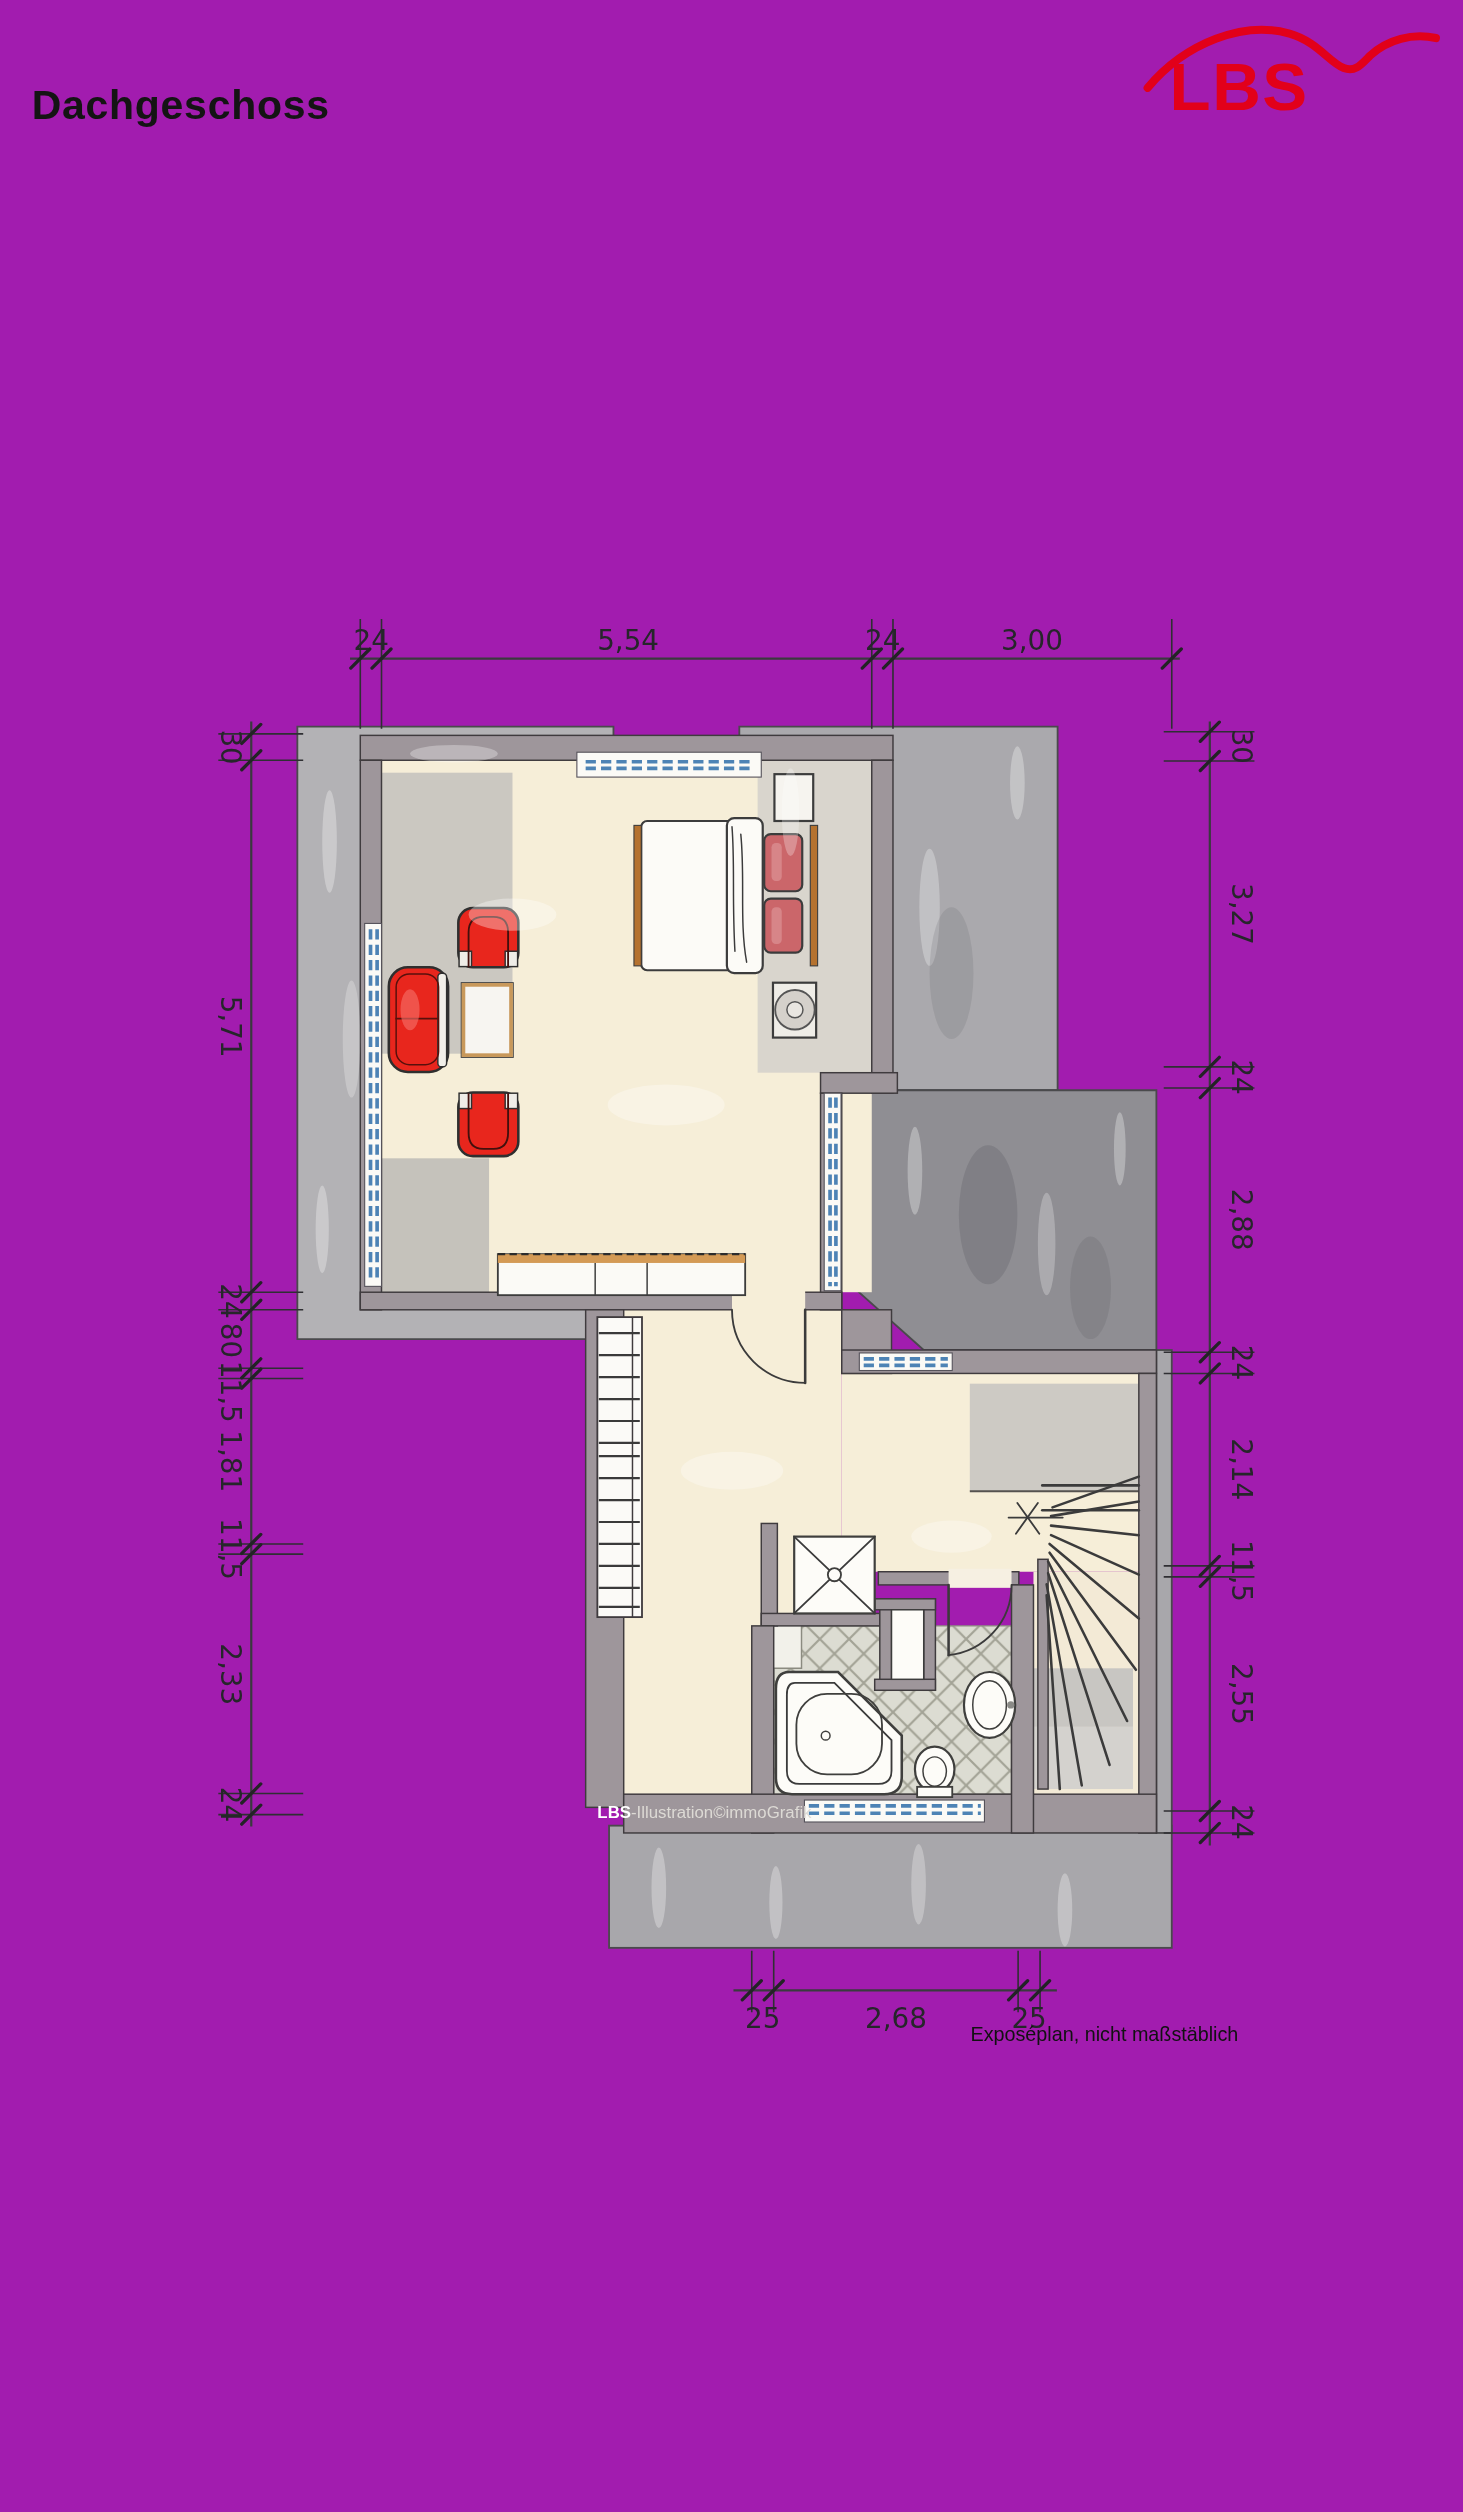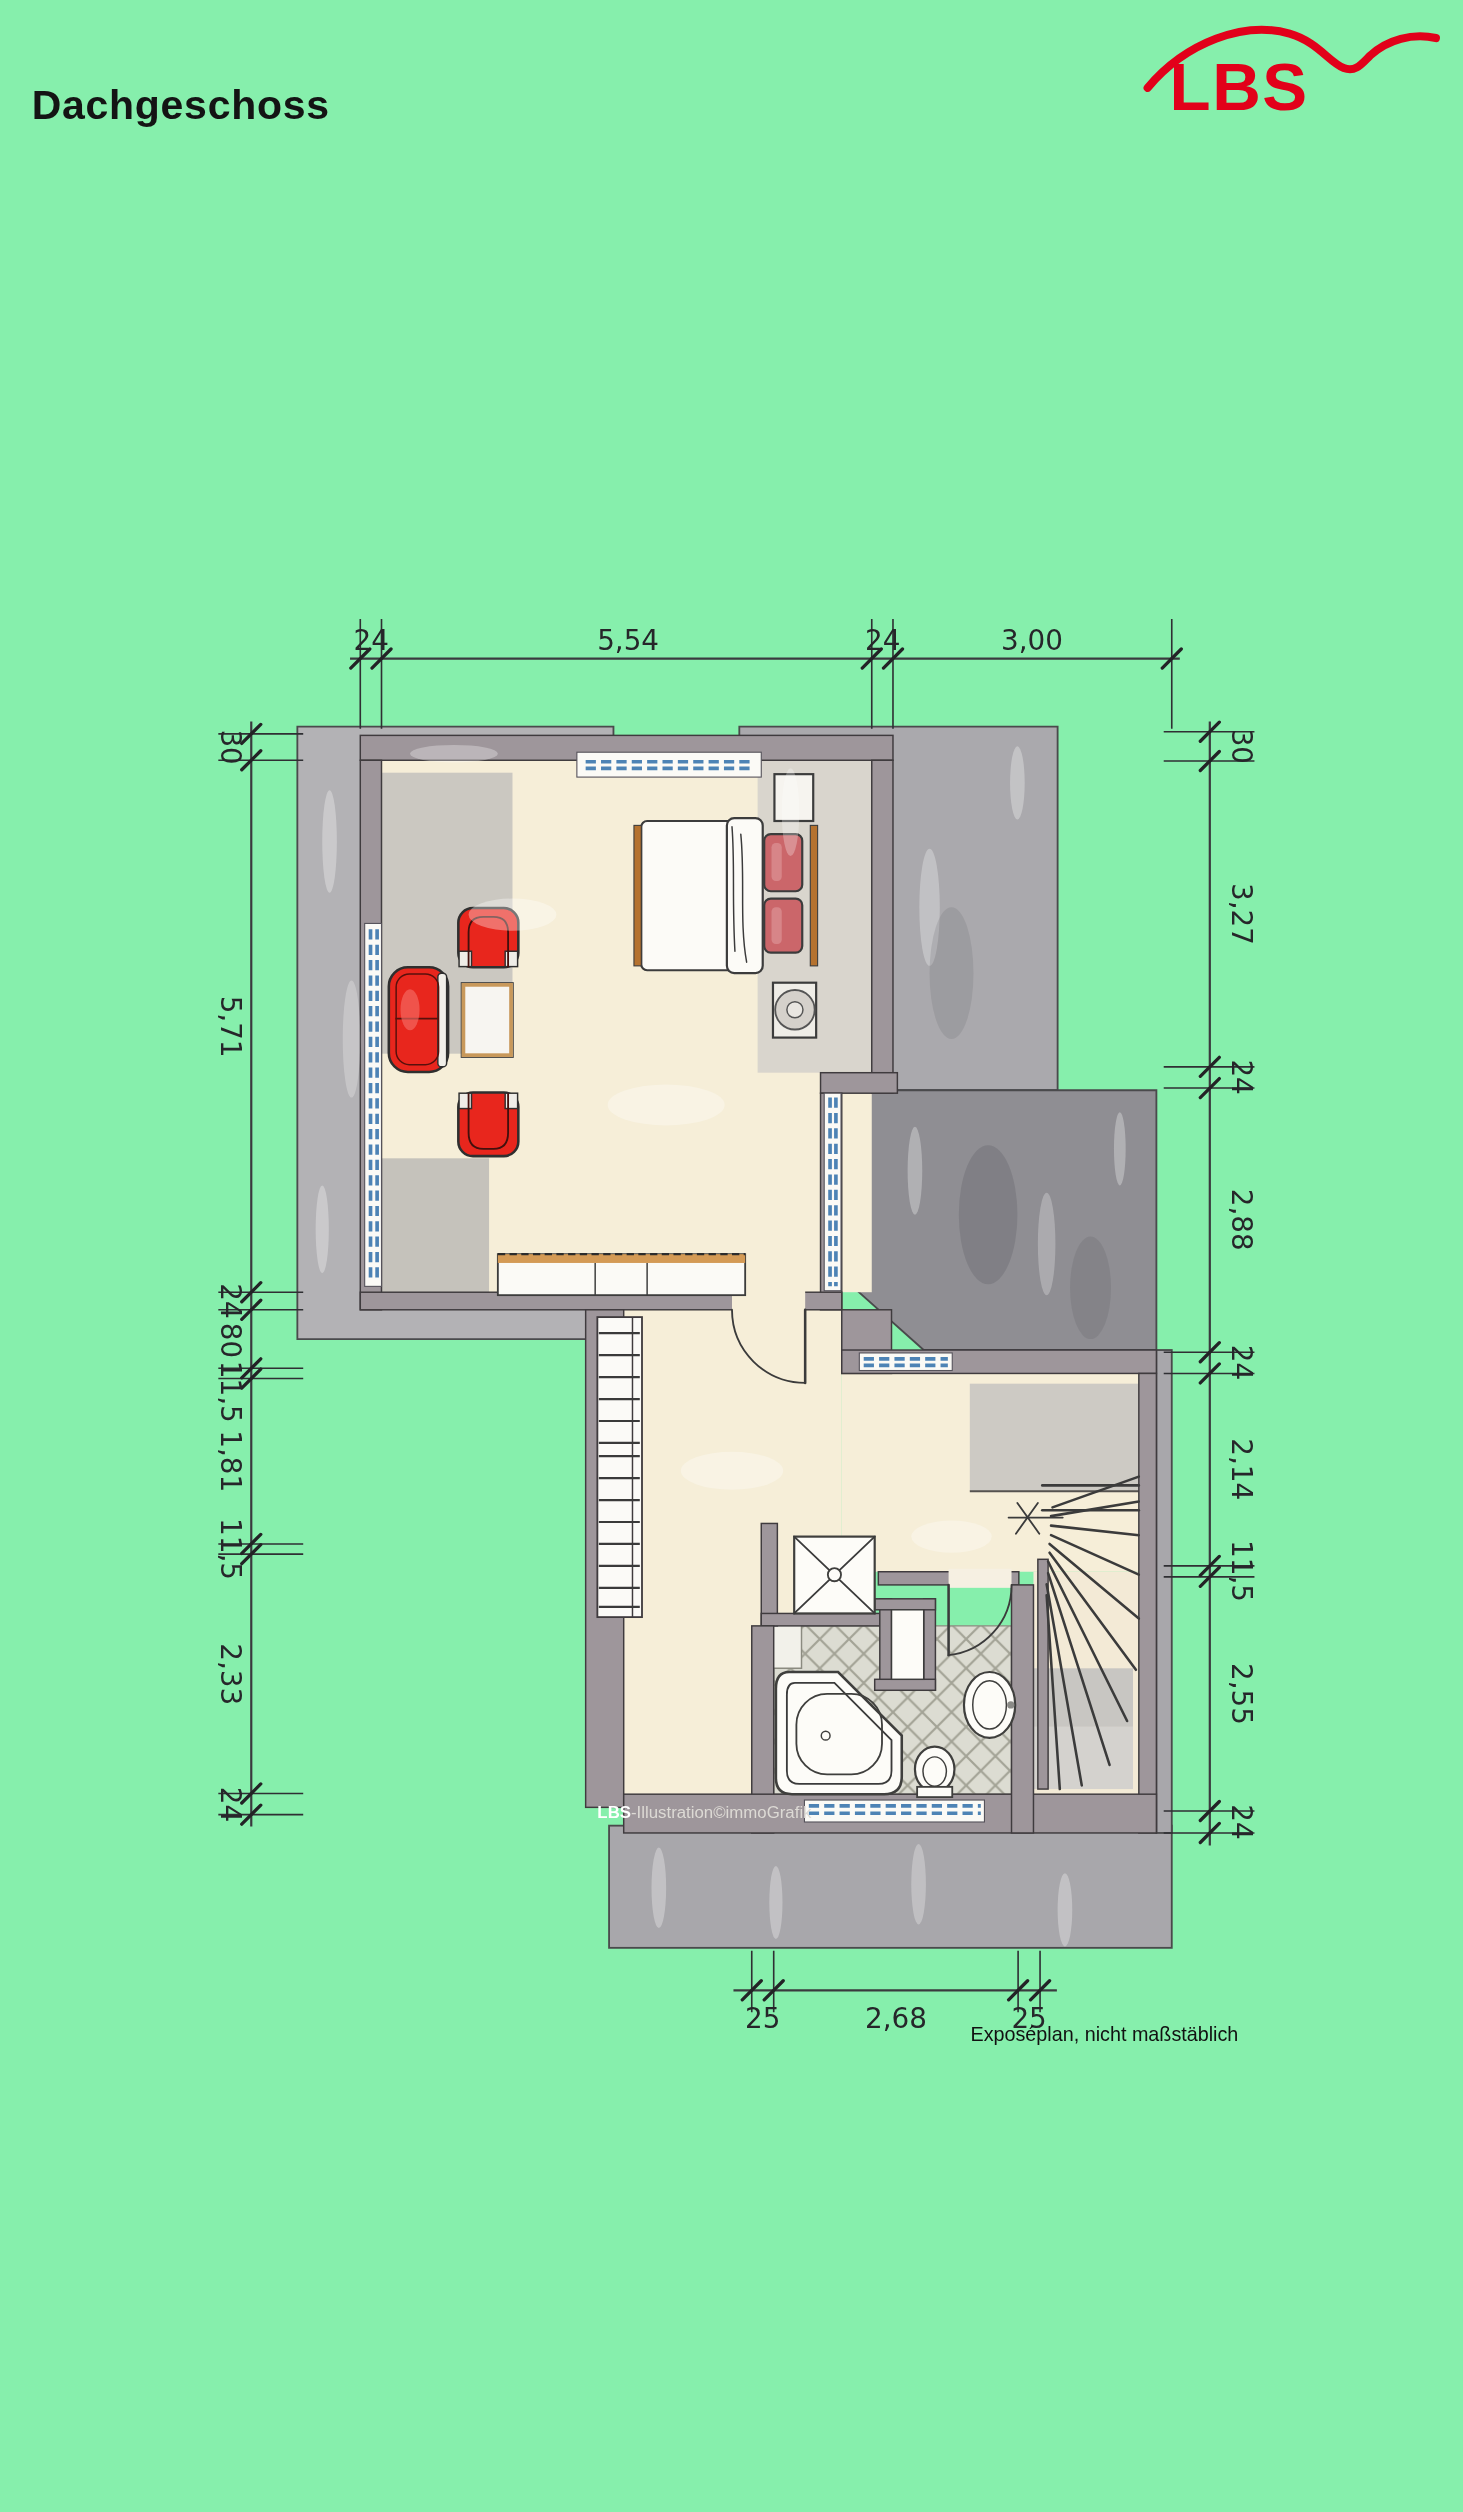--- a/index.html
+++ b/index.html
@@ -1,16 +1,16 @@
 <!DOCTYPE html>
 <html style="font-size:11.7px"><head>
 <meta charset="utf-8">
 <style>
   html,body{margin:0;padding:0;background:#ffffff;}
-  .page{position:relative;width:1464px;height:2512px;background:#86efac;overflow:hidden;
+  .page{position:relative;width:1464px;height:2512px;background:#a21caf;overflow:hidden;
         font-family:"Liberation Sans", sans-serif;}
   .page svg{position:absolute;left:0;top:0;}
   .dim{font-family:"DejaVu Sans", sans-serif;font-size:38px;fill:#26262a;}
   .dimline{stroke:#3a3a3e;stroke-width:3;fill:none;}
   .tick{stroke:#2f2f33;stroke-width:2.2;}
   .slash{stroke:#232326;stroke-width:4.5;stroke-linecap:round;}
   .eave{stroke:#4a4a4c;stroke-width:2.5;}
   .wall{fill:#9e969b;stroke:#3f3b3e;stroke-width:2;}
   .winband{fill:#fbfaf6;stroke:#55525a;stroke-width:1.5;}
   .winblue{stroke:#4d83b5;stroke-width:5;stroke-dasharray:14 7;fill:none;}

